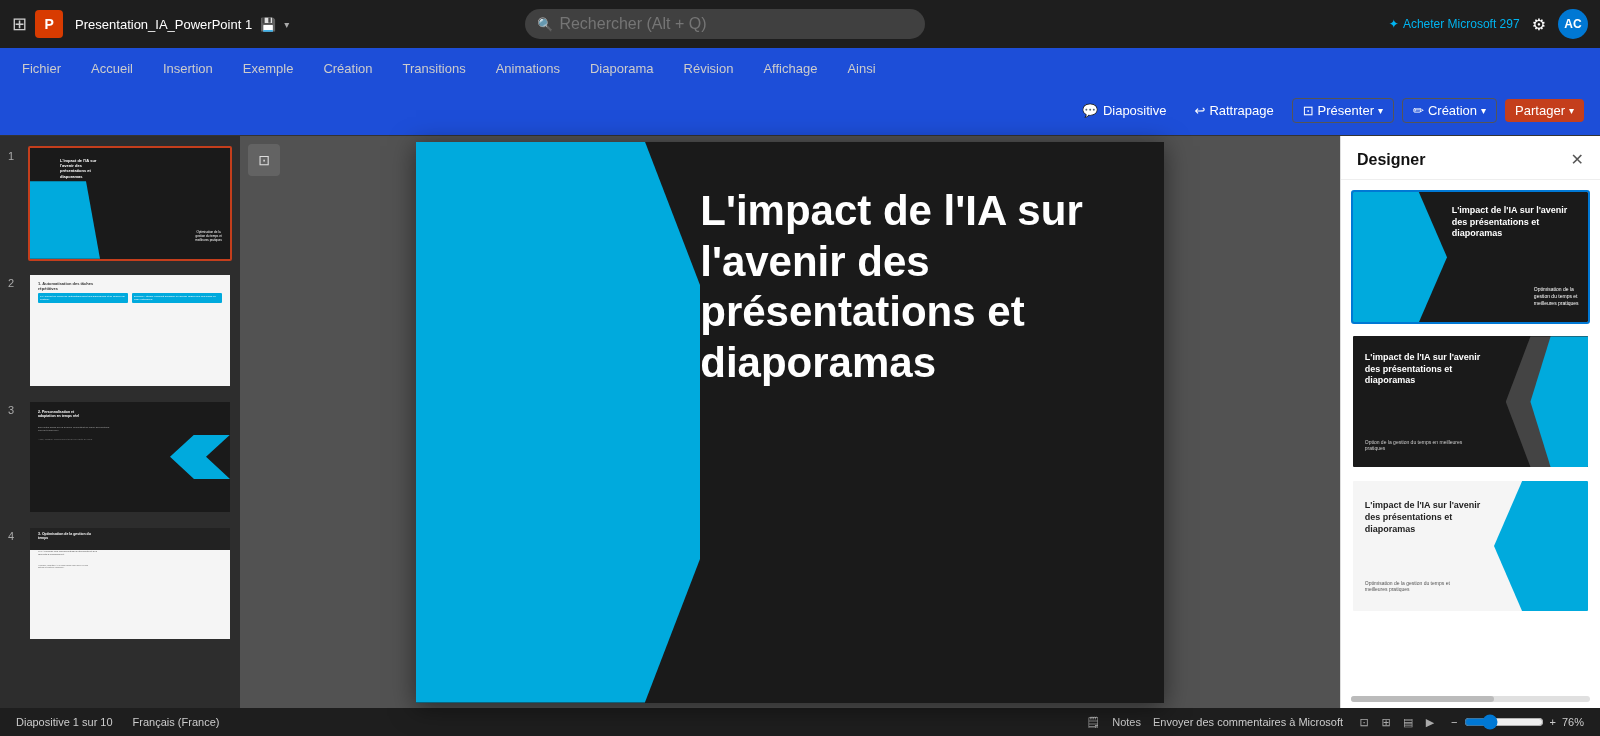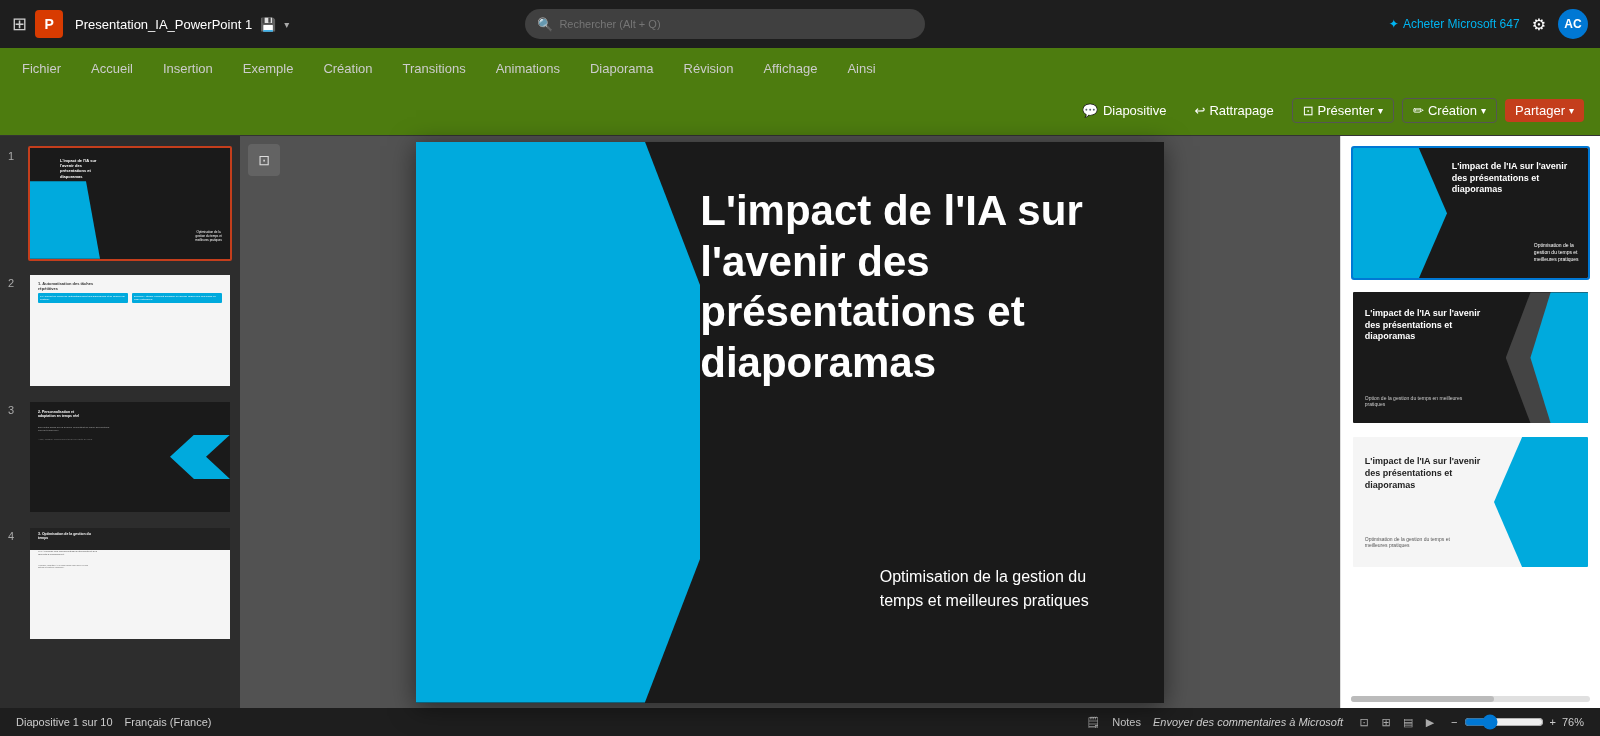--- a/index.html
+++ b/index.html
@@ -39,21 +39,21 @@
       color: #fff;
       font-size: 13px;
     }
     #title-bar .right-controls .ms365 { color: #00b4f0; font-size: 12px; cursor: pointer; display: flex; align-items: center; gap: 4px; }
     #title-bar .right-controls .settings-icon { font-size: 16px; cursor: pointer; }
     #title-bar .avatar { width: 30px; height: 30px; border-radius: 50%; background: #0078d4; display: flex; align-items: center; justify-content: center; color: white; font-size: 12px; font-weight: bold; cursor: pointer; }
 
     
     #ribbon {
       height: 88px;
-      background: #4d7c0f;
+      background: #1d4ed8;
       border-bottom: 1px solid #333;
     }
     #ribbon-tabs {
       height: 36px;
       display: flex;
       align-items: flex-end;
       padding: 0 8px;
       gap: 2px;
     }
     .ribbon-tab {
@@ -281,45 +281,45 @@
 
     
     #status-bar {
       height: 28px;
       background: #1e1e1e;
       display: flex;
       align-items: center;
       padding: 0 16px;
       color: #ccc;
       font-size: 11px;
-      gap: 12px;
+      gap: 20px;
     }
     #status-bar .right { margin-left: auto; display: flex; align-items: center; gap: 12px; }
     #status-bar .zoom-control { display: flex; align-items: center; gap: 6px; }
     #status-bar .zoom-slider { width: 80px; accent-color: #0078d4; }
     .view-icons { display: flex; gap: 4px; }
     .view-icon { width: 18px; height: 18px; display: flex; align-items: center; justify-content: center; color: #aaa; font-size: 11px; cursor: pointer; }
   </style>
 </head>
 <body>
 
 <div id="title-bar">
   <span style="font-size:18px; color:#ccc; cursor:pointer;">⊞</span>
   <div class="app-icon">P</div>
   <span class="file-title">Presentation_IA_PowerPoint 1</span>
   <span style="color:#aaa; font-size:13px; cursor:pointer;">💾</span>
   <span style="color:#aaa; font-size:10px; cursor:pointer;">▾</span>
   <div class="search-box">
     <span>🔍</span>
-    <input type="text" style="background: transparent; border: none; outline: none; color: rgb(204, 204, 204); font-size: 11px; width: 100%;" placeholder="Rechercher (Alt + Q)">
+    <input type="text" style="background: transparent; border: none; outline: none; color: rgb(204, 204, 204); font-size: 16px; width: 100%;" placeholder="Rechercher (Alt + Q)">
   </div>
   <div class="right-controls">
     <span class="ms365">
       <span>✦</span>
-      <span>Acheter Microsoft 647</span>
+      <span>Acheter Microsoft 297</span>
     </span>
     <span class="settings-icon">⚙</span>
     <div class="avatar">AC</div>
   </div>
 </div>
 
 <div id="ribbon">
   <div id="ribbon-tabs">
     <div class="ribbon-tab">Fichier</div>
     <div class="ribbon-tab">Accueil</div>
@@ -419,25 +419,28 @@
     </div>
 
     <div id="main-slide">
 
       <div class="slide-blue-left"></div>
 
       <div class="slide-dark-overlay"></div>
 
       <div class="slide-main-title">L'impact de l'IA sur l'avenir des présentations et diaporamas</div>
 
-      <div class="slide-subtitle">Optimisation de la gestion du temps et meilleures pratiques</div>
     </div>
   </div>
 
   <div id="designer-panel">
+    <div id="designer-header">
+      <h3>Designer</h3>
+      <span id="designer-close">✕</span>
+    </div>
     <div id="designer-options">
 
       <div class="design-option">
         <div class="d-slide-bg">
           <div class="d-blue-left"></div>
           <div class="d-title">L'impact de l'IA sur l'avenir des présentations et diaporamas</div>
           <div class="d-sub">Optimisation de la<br>gestion du temps et<br>meilleures pratiques</div>
         </div>
       </div>
 
@@ -468,21 +471,21 @@
   </div>
 
 </div>
 
 <div id="status-bar">
   <span>Diapositive 1 sur 10</span>
   <span>Français (France)</span>
   <div class="right">
     <span style="cursor:pointer;">🗒</span>
     <span style="cursor:pointer;">Notes</span>
-    <span style="cursor:pointer;font-style:italic;">Envoyer des commentaires à Microsoft</span>
+    <span style="cursor:pointer;">Envoyer des commentaires à Microsoft</span>
     <div class="view-icons">
       <div class="view-icon">⊡</div>
       <div class="view-icon">⊞</div>
       <div class="view-icon">▤</div>
       <div class="view-icon">▶</div>
     </div>
     <div class="zoom-control">
       <span style="cursor:pointer; color:#ccc;">−</span>
       <input type="range" class="zoom-slider" min="25" max="200" value="76" style="">
       <span style="cursor:pointer; color:#ccc;">+</span>

